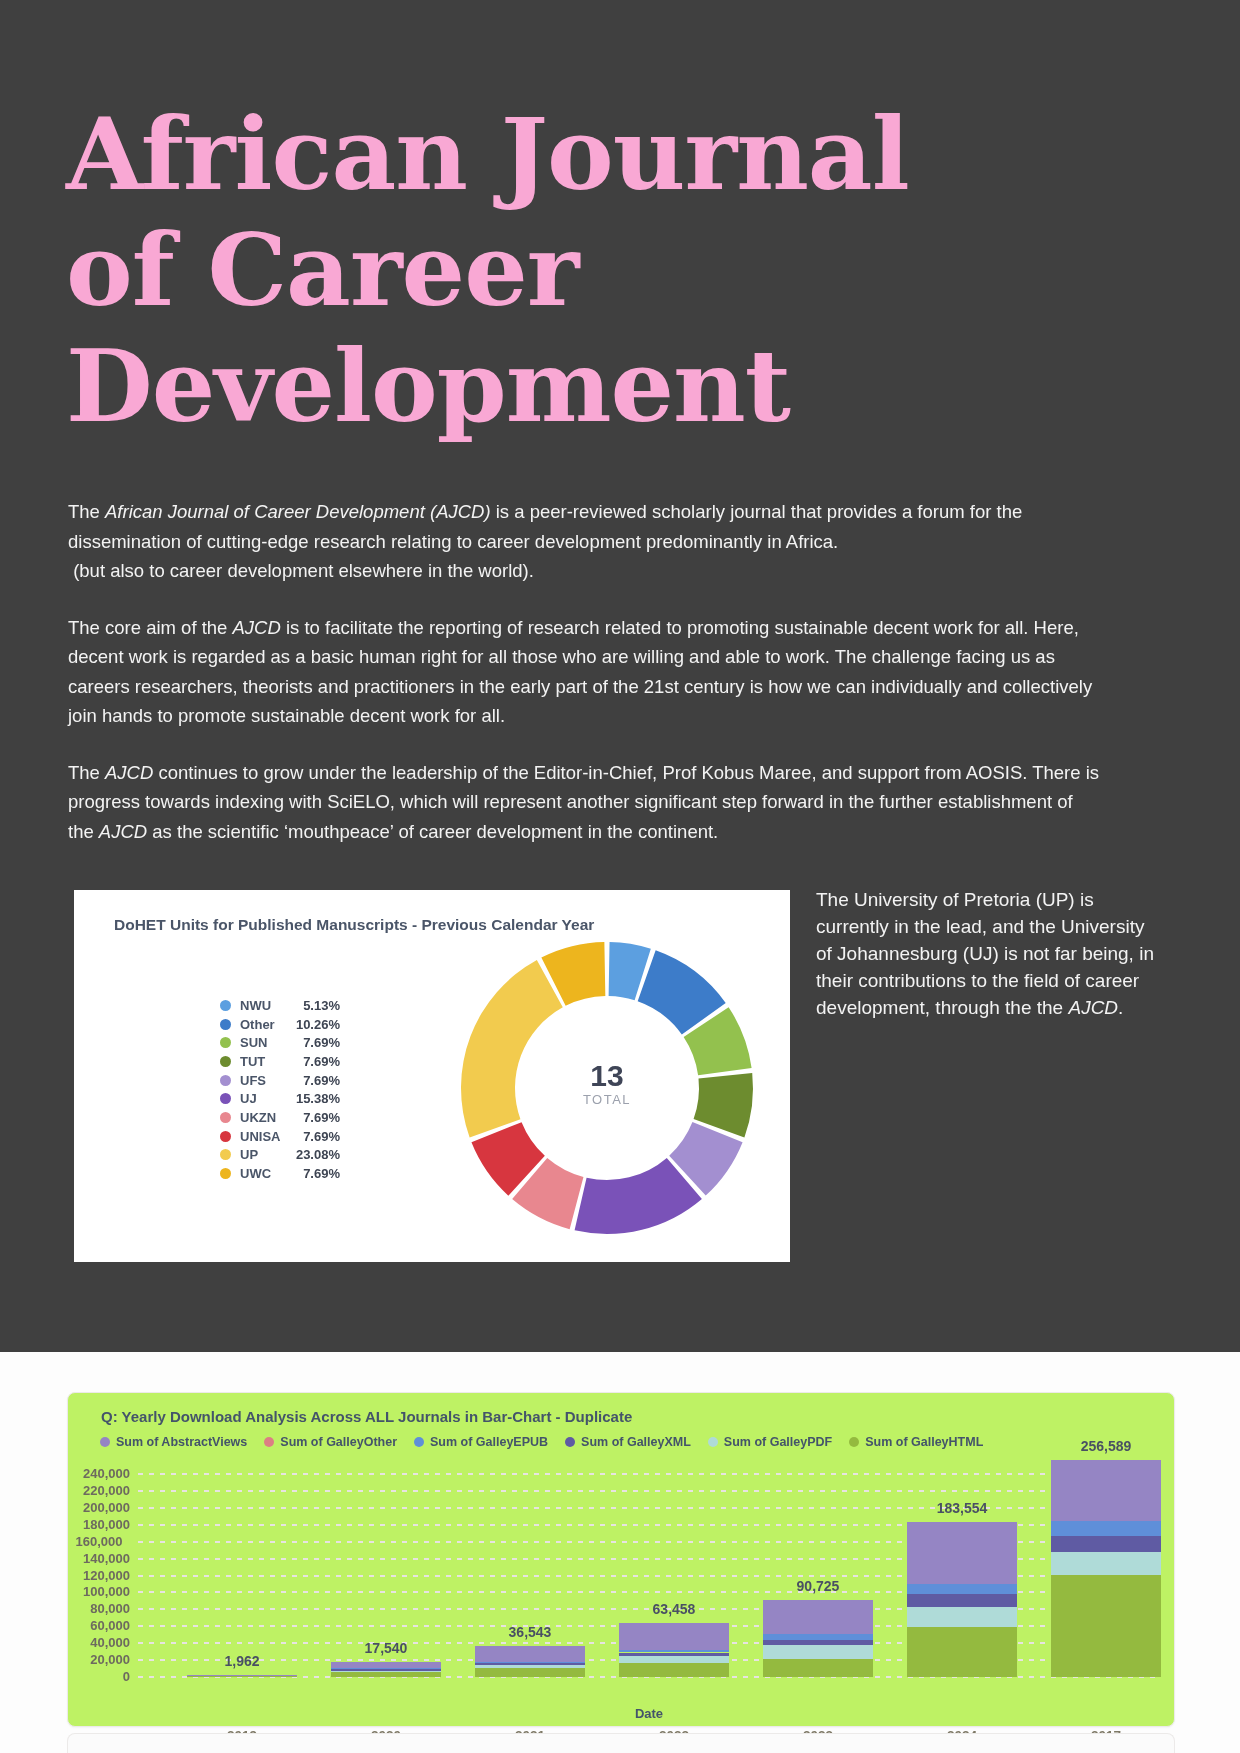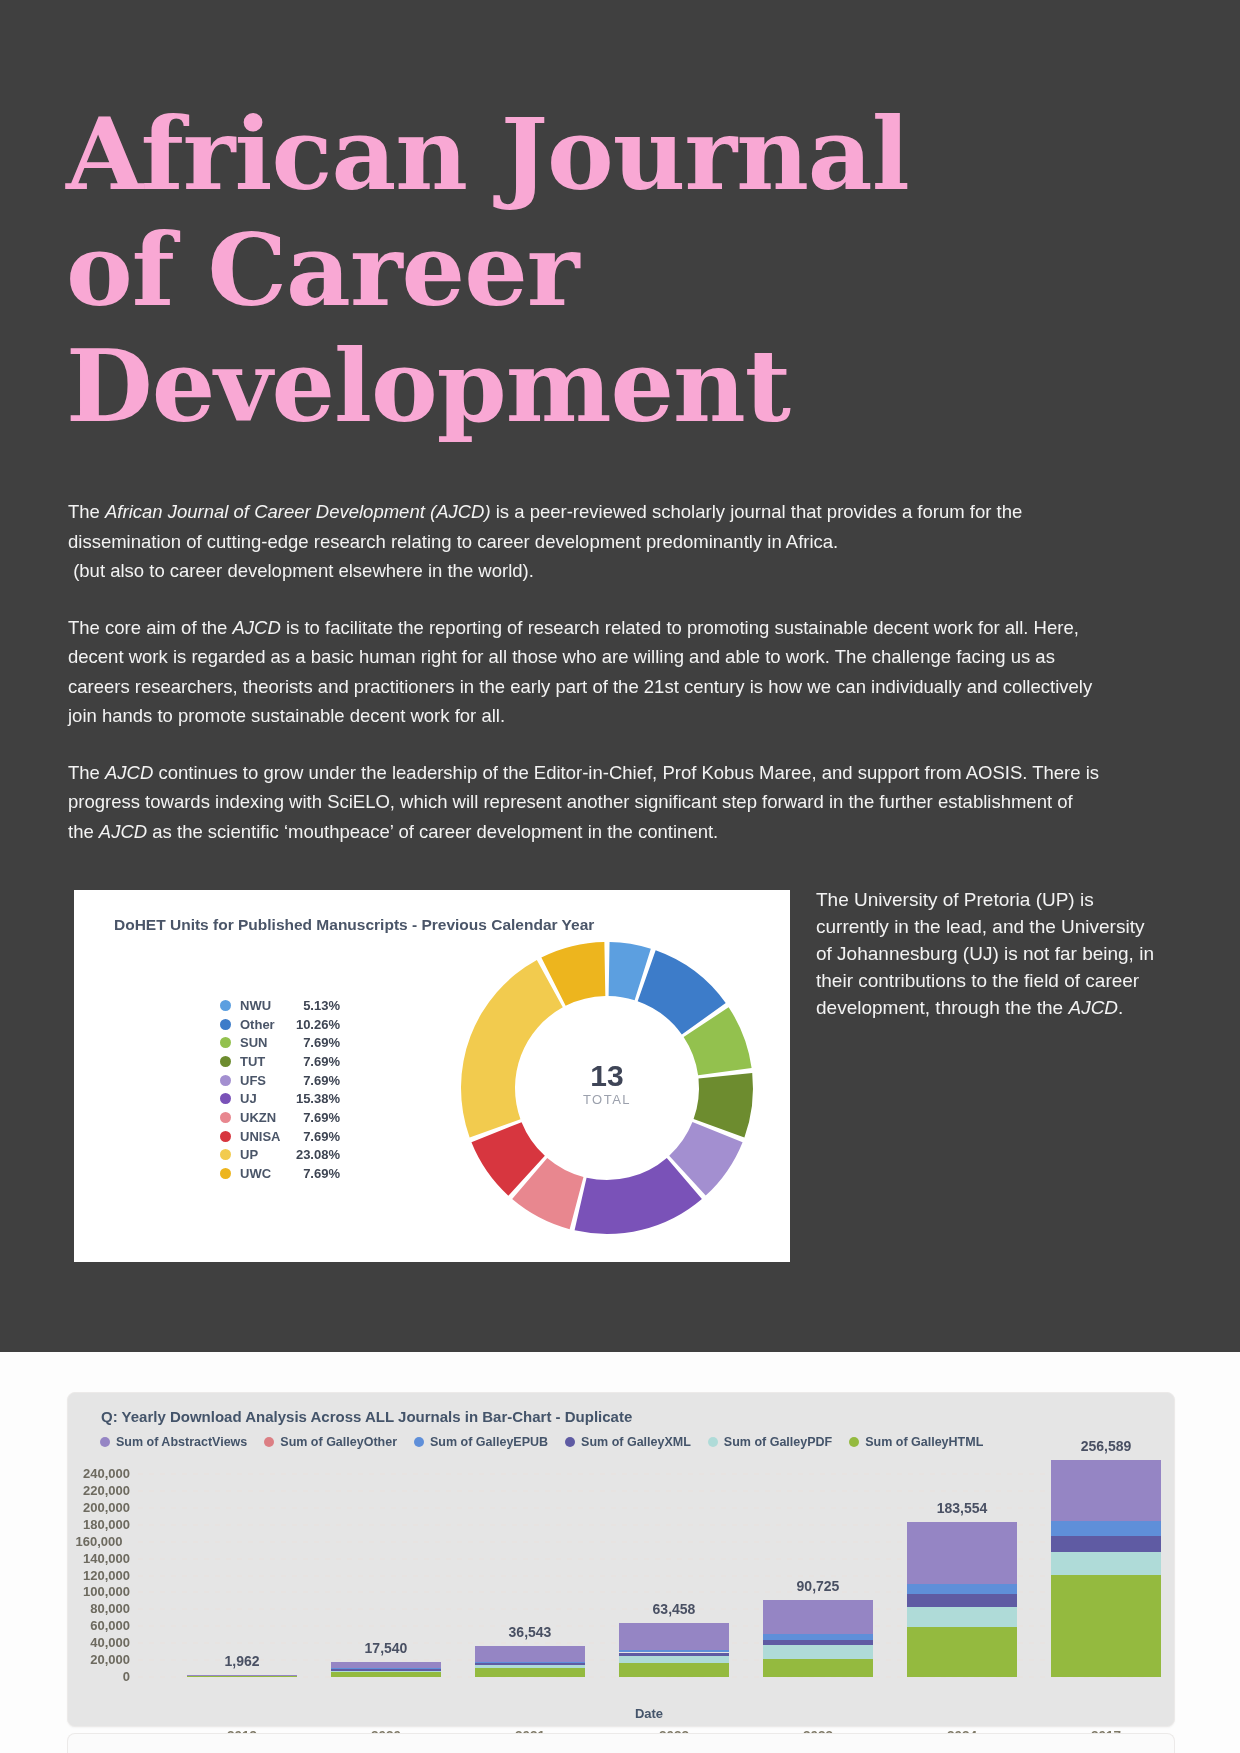--- a/index.html
+++ b/index.html
@@ -31,21 +31,21 @@
   .donut-center{position:absolute;left:433px;top:170px;width:200px;text-align:center;pointer-events:none;}
   .donut-total-value{font-size:30px;font-weight:700;color:#3F4557;line-height:32px;}
   .donut-total-label{font-size:13px;color:#9CA1AD;letter-spacing:1.5px;}
 
   
   .side-text{position:absolute;left:816px;top:886px;width:346px;color:#F3F3F3;
     font-size:19px;line-height:27px;}
   .side-text p{margin:0 0 14px 0;}
 
   
-  .bar-card{position:absolute;left:67px;top:1392px;width:1106px;height:333px;background:#e5e5e5;
+  .bar-card{position:absolute;left:67px;top:1392px;width:1106px;height:333px;background:#bef264;
     border:1px solid #ECEAE9;border-radius:8px;box-shadow:0 1px 2px rgba(0,0,0,0.04);}
   .bar-card-title{position:absolute;left:33px;top:15px;font-size:15px;font-weight:700;color:#44546A;}
   .bar-legend{position:absolute;left:32px;top:42px;display:flex;align-items:center;font-size:12.5px;color:#44546A;font-weight:600;}
   .bl-item{display:flex;align-items:center;margin-right:17px;}
   .bl-dot{width:10px;height:10px;border-radius:50%;margin-right:6px;flex:none;}
   .bar-plot{position:absolute;left:0;top:0;width:1104px;height:331px;}
   .gl{position:absolute;height:2px;background:repeating-linear-gradient(90deg,#E7E3E1 0 5px,transparent 5px 11px);}
   .ylab{position:absolute;width:62px;text-align:right;font-size:13px;font-weight:600;color:#6D6A5F;}
   .xlab{position:absolute;width:120px;text-align:center;font-size:13.5px;font-weight:700;color:#7E7966;margin-top:44px;}
   .seg{position:absolute;}

